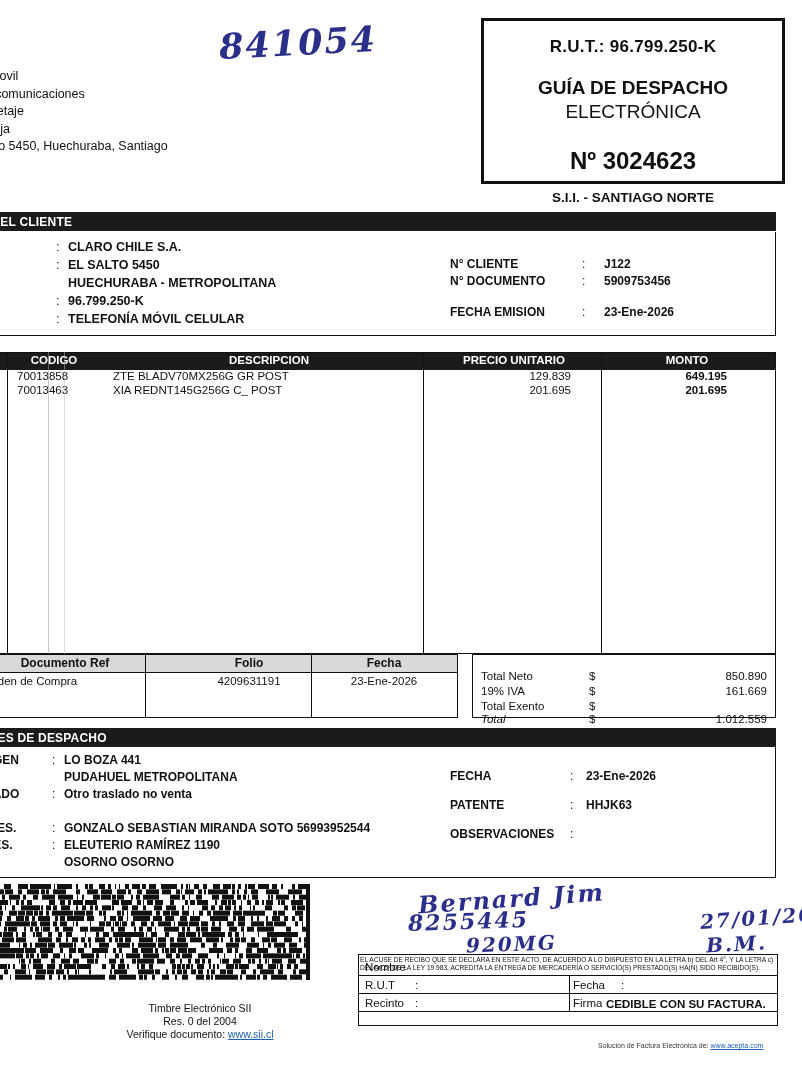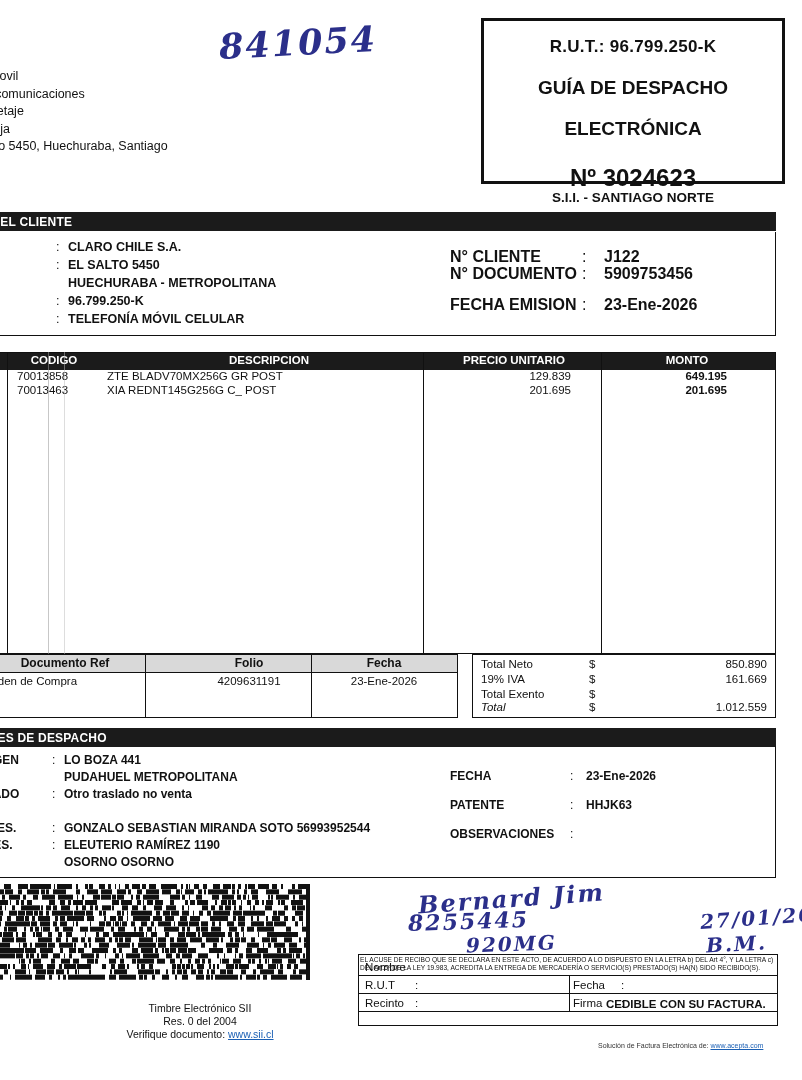--- a/index.html
+++ b/index.html
@@ -26,21 +26,21 @@
 
   
   .rut-box{
     position:absolute;left:481px;top:18px;width:304px;height:166px;
     border:3px solid #111;
     text-align:center;
     box-sizing:border-box;
   }
   .rut-box .rut-line{font-size:17px;font-weight:bold;margin-top:16px;letter-spacing:.3px;}
   .rut-box .g1{font-size:19px;font-weight:bold;margin-top:20px;}
-  .rut-box .g2{font-size:19px;font-weight:bold;margin-top:19px;}
+  .rut-box .g2{font-size:19px;font-weight:normal;margin-top:2px;}
   .rut-box .folio{font-size:24px;font-weight:bold;margin-top:24px;}
   .sii-line{position:absolute;left:481px;top:190px;width:304px;text-align:center;font-size:13.5px;font-weight:bold;}
 
   
   .emisor{position:absolute;left:-38px;top:68px;width:300px;font-size:12.5px;line-height:17.5px;color:#111;}
 
   
   .bar{
     position:absolute;background:#1b1b1b;color:#fff;
     font-size:12px;font-weight:bold;
@@ -49,47 +49,47 @@
   }
   #bar-cliente{left:-42px;top:212px;width:818px;height:19px;}
   #bar-despacho{left:-42px;top:728px;width:818px;height:19px;}
 
   
   .cli-wrap{position:absolute;left:0px;top:238px;width:790px;height:96px;}
   .cli-left{position:absolute;left:56px;top:0;font-size:12.5px;line-height:18px;}
   .cli-left .row{white-space:nowrap;}
   .cli-left .colon{display:inline-block;width:12px;}
   .cli-left b{font-weight:bold;}
-  .cli-right{position:absolute;left:450px;top:10px;font-size:16px;line-height:17px;}
+  .cli-right{position:absolute;left:450px;top:18px;font-size:12px;line-height:17px;}
   .cli-right .r{display:flex;}
   .cli-right .lbl{width:132px;font-weight:bold;}
   .cli-right .sep{width:22px;}
   .cli-right .val{font-weight:bold;}
   .cli-right .gap{height:14px;}
   .cli-border{position:absolute;left:-42px;top:232px;width:818px;height:104px;border:1px solid #111;border-top:none;box-sizing:border-box;}
 
   
   .tbl{position:absolute;left:-42px;top:352px;width:818px;height:302px;border:1px solid #111;box-sizing:border-box;}
   .tbl-head{position:absolute;left:0;top:0;width:100%;height:17px;background:#1b1b1b;color:#fff;font-size:11.5px;font-weight:bold;}
   .th{position:absolute;top:1px;text-align:center;}
   .vline{position:absolute;top:0;width:1px;background:#111;height:100%;}
   .rows{position:absolute;left:0;top:17px;width:100%;font-size:11.5px;}
   .irow{position:relative;height:14px;}
   .c-cod{position:absolute;left:58px;width:74px;text-align:left;}
-  .c-desc{position:absolute;left:148px;width:290px;text-align:left;}
+  .c-desc{position:absolute;left:154px;width:290px;text-align:left;}
   .c-pu{position:absolute;left:490px;width:122px;text-align:right;}
   .c-mto{position:absolute;left:640px;width:128px;text-align:right;font-weight:bold;}
 
   
   .refbox{position:absolute;left:-42px;top:654px;width:500px;height:64px;border:1px solid #111;box-sizing:border-box;}
   .ref-head{position:absolute;top:1px;font-size:12px;font-weight:bold;text-align:center;}
   .ref-head-bg{position:absolute;left:0;top:0;width:100%;height:17px;background:#d9d9d9;border-bottom:1px solid #111;}
   .ref-row{position:absolute;top:20px;font-size:11.5px;}
   .totbox{position:absolute;left:472px;top:654px;width:304px;height:64px;border:1px solid #111;box-sizing:border-box;}
-  .tot-r{position:absolute;font-size:11.5px;}
+  .tot-r{position:absolute;font-size:11.5px;margin-top:12px;}
   .tot-lbl{left:8px;}
   .tot-dol{left:116px;}
   .tot-val{right:8px;text-align:right;}
 
   
   .desp{position:absolute;left:0px;top:752px;width:790px;font-size:12px;}
   .desp-left{position:absolute;left:-40px;top:0;width:470px;line-height:17px;}
   .d-lbl{display:inline-block;width:92px;font-weight:bold;}
   .d-col{display:inline-block;width:12px;}
   .d-val{font-weight:bold;}

